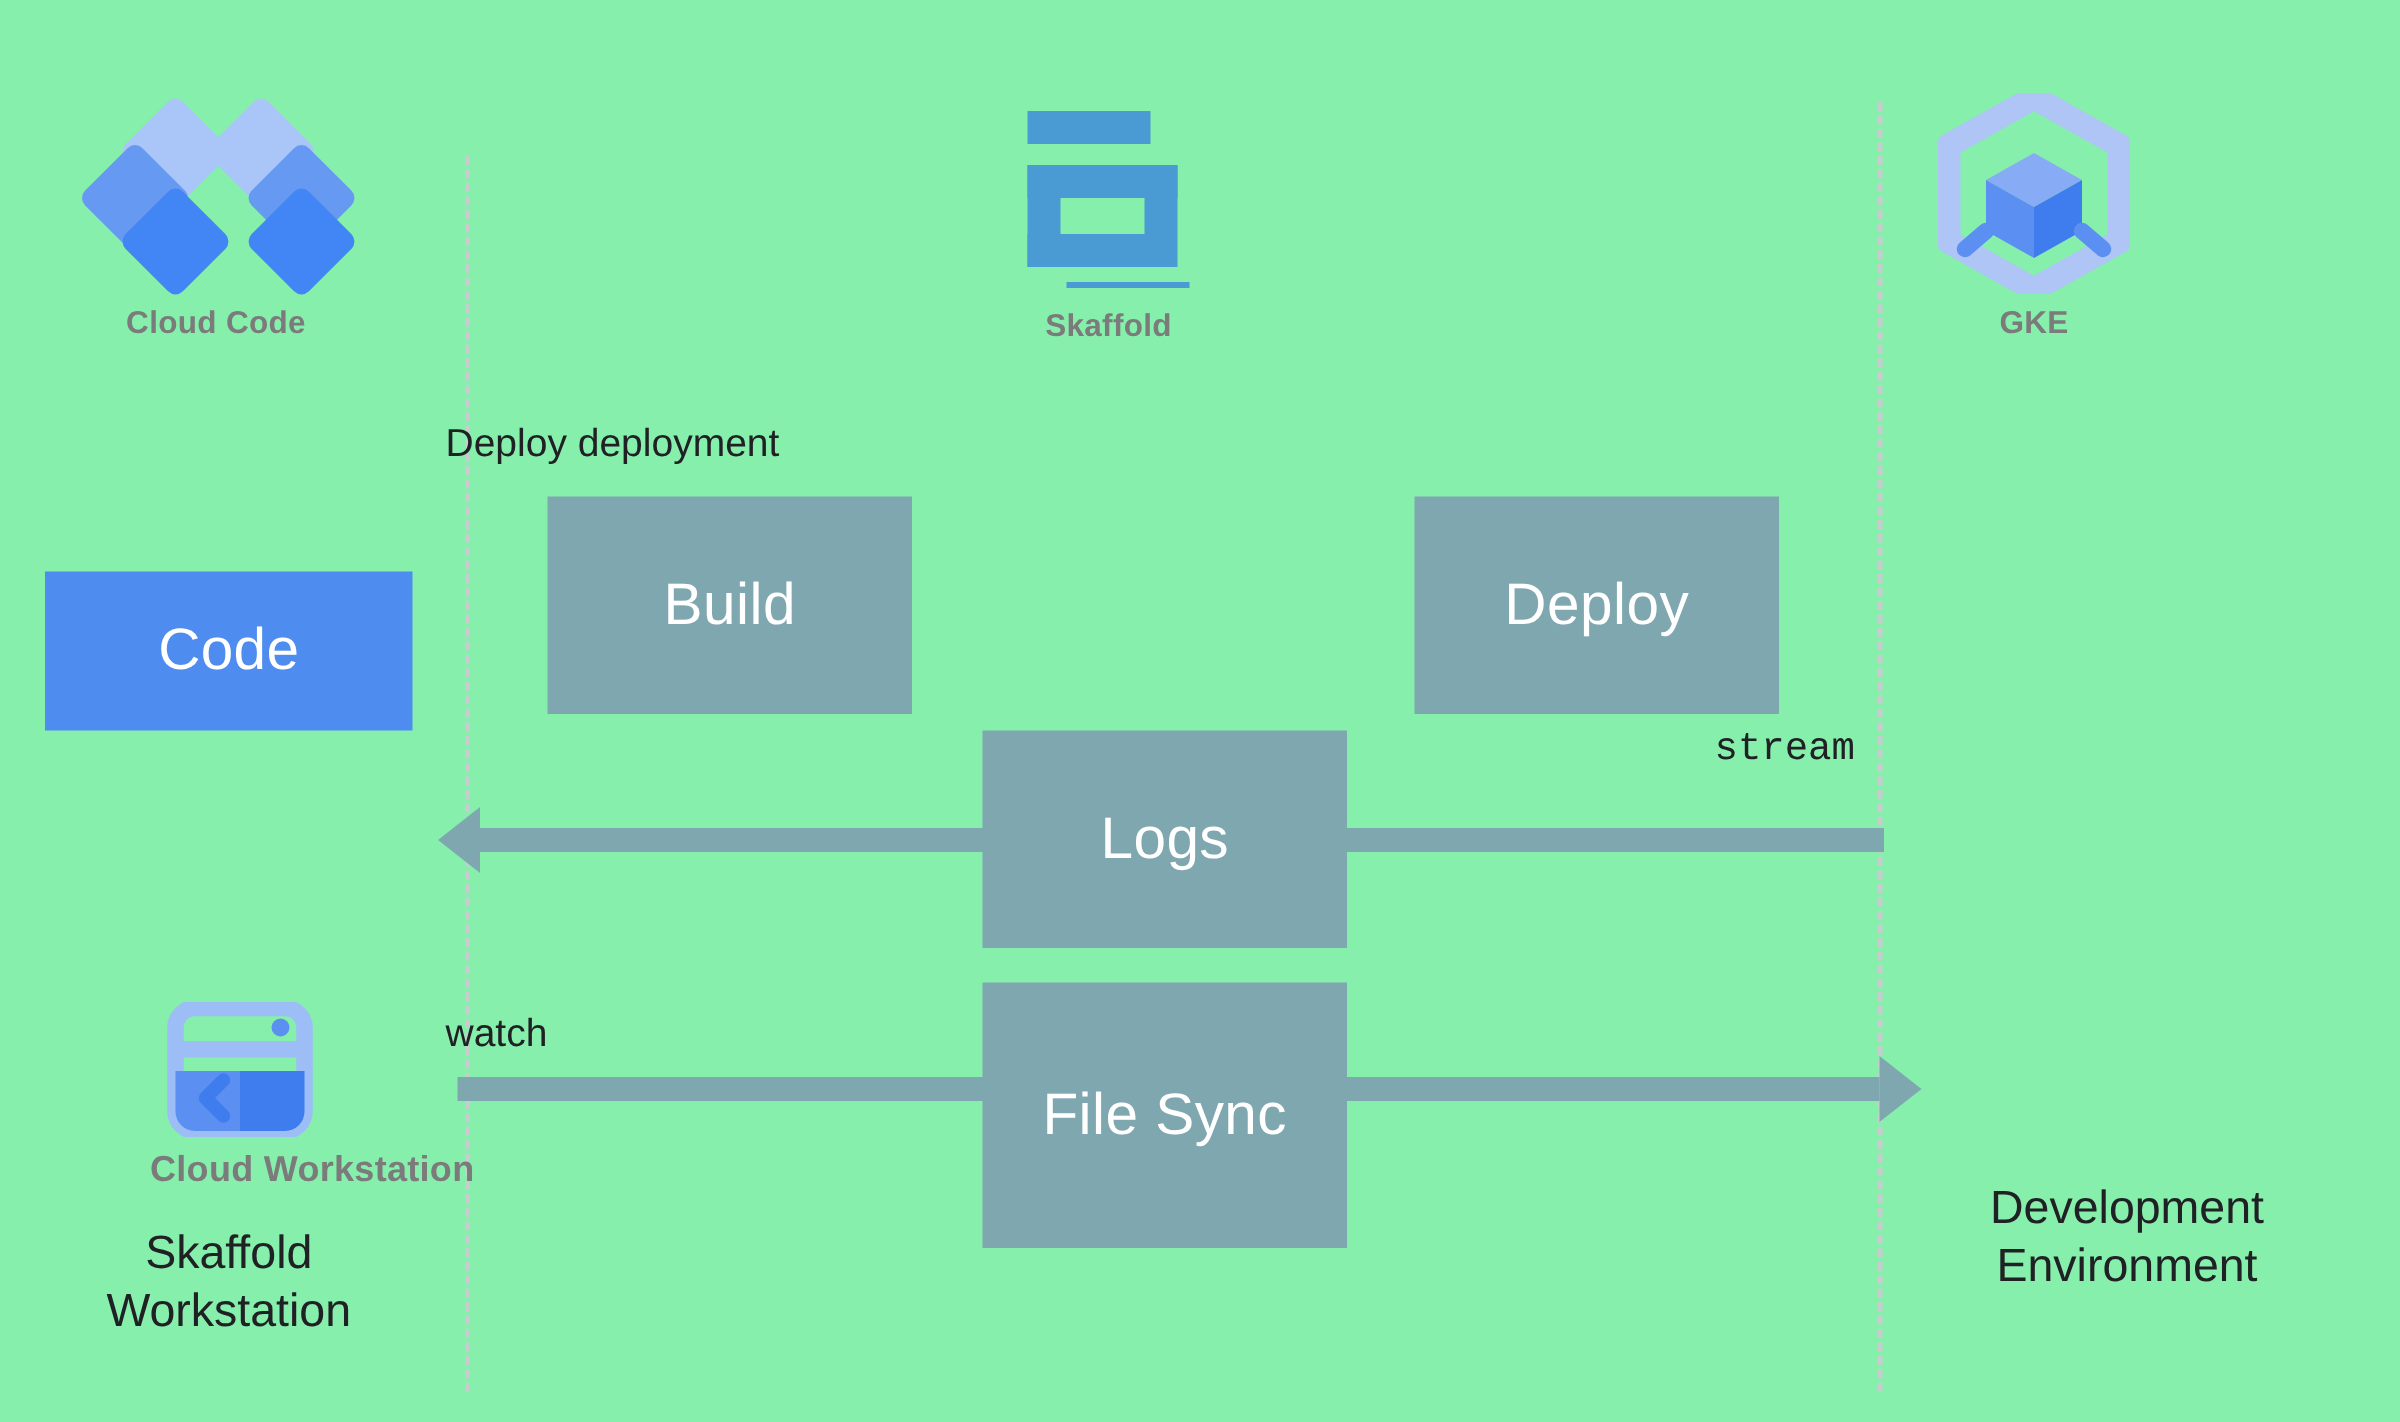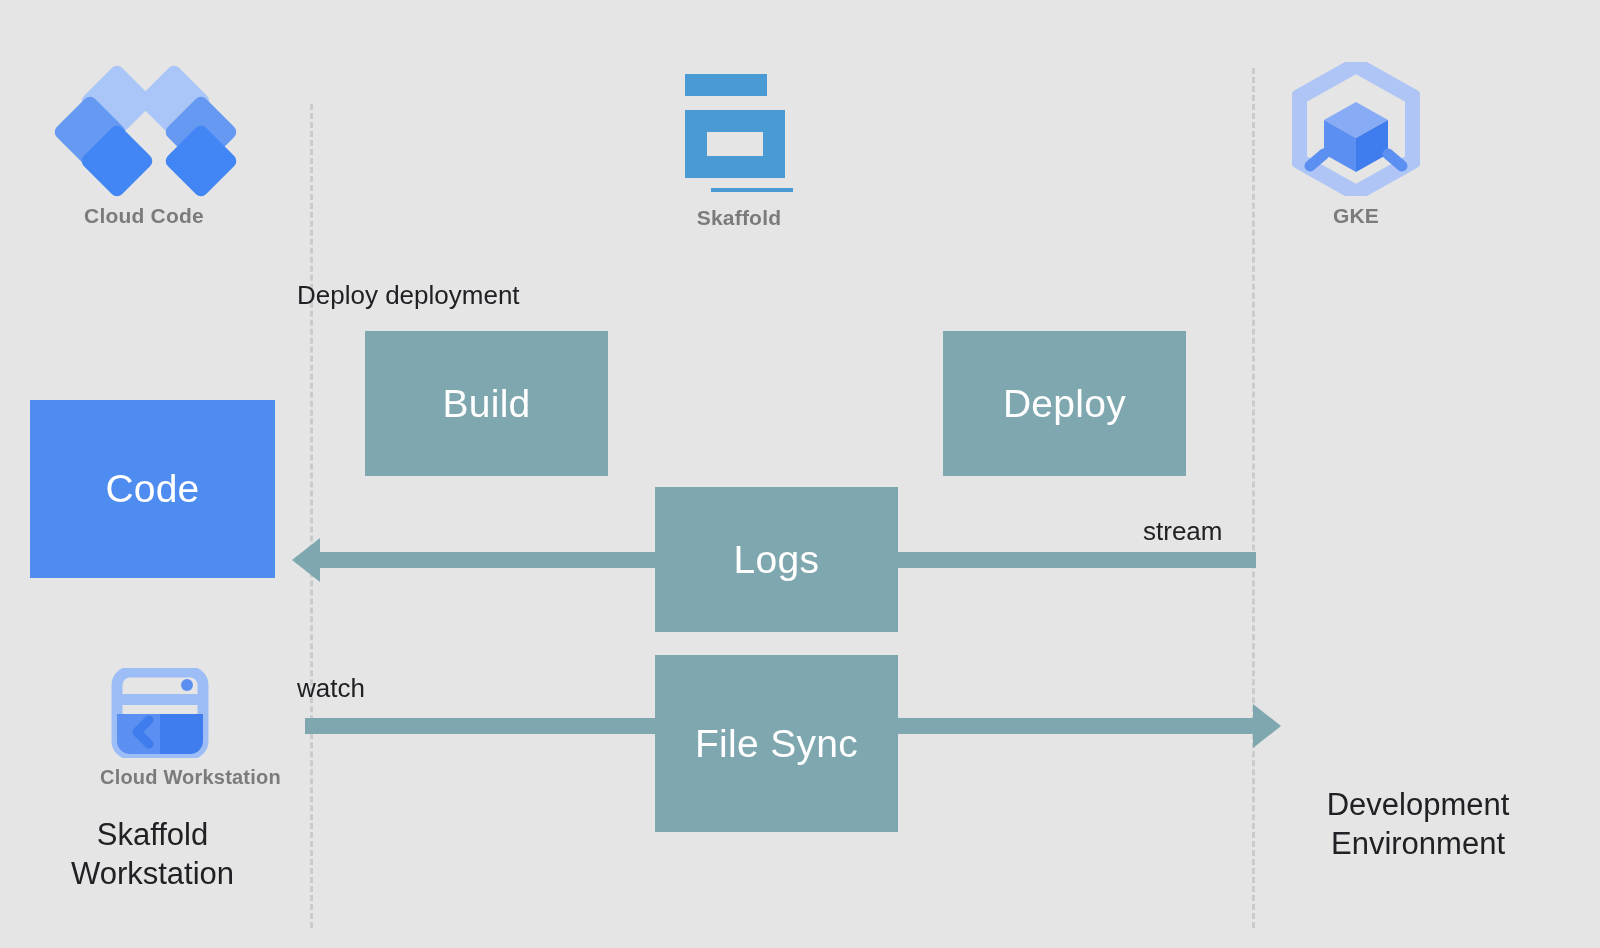--- a/index.html
+++ b/index.html
@@ -7,21 +7,21 @@
     padding: 0;
     background: #ffffff;
   }
   body {
     font-family: "Liberation Sans", sans-serif;
   }
   #canvas {
     position: relative;
     width: 1600px;
     height: 948px;
-    background: #e5e5e5;
+    background: #86efac;
     overflow: hidden;
   }
 
   
   .dashed-line {
     position: absolute;
     width: 0;
     border-left: 3px dashed #c8ccce;
   }
   #lane-left   { left: 310px; top: 104px; height: 824px; }
@@ -82,21 +82,21 @@
     display: flex;
     align-items: center;
     justify-content: center;
     text-align: center;
     color: #ffffff;
     font-size: 39px;
     line-height: 1.14;
     letter-spacing: .2px;
     z-index: 3;
   }
-  #box-code      { left: 30px;   top: 400px; width: 245px; height: 178px; }
+  #box-code      { left: 30px;   top: 381px; width: 245px; height: 106px; }
   #box-container { left: 1283px; top: 393px; width: 245px; height: 142px; }
 
   
   .arrow-shaft {
     position: absolute;
     height: 16px;
     background: #7fa7b0;
     z-index: 1;
   }
   .arrow-head {
@@ -121,21 +121,21 @@
 
   
   .flow-label {
     position: absolute;
     font-size: 26px;
     color: #202124;
     white-space: nowrap;
     z-index: 4;
   }
   #label-initial { left: 297px;  top: 280px; }
-  #label-stream  { left: 1143px; top: 516px; }
+  #label-stream  { left: 1143px; top: 484px; font-family: Liberation Mono, monospace; }
   #label-watch   { left: 297px;  top: 673px; }
 
   
   .env-caption {
     position: absolute;
     font-size: 31px;
     color: #202124;
     line-height: 1.26;
     text-align: center;
     white-space: pre-line;
@@ -212,21 +212,21 @@
       <svg width="98" height="90" viewBox="0 0 98 90" xmlns="http://www.w3.org/2000/svg">
         <rect x="6" y="4" width="86" height="82" rx="13" fill="none" stroke="#9dbdf7" stroke-width="11"></rect>
         <path d="M6 46 L6 73 a13 13 0 0 0 13 13 L49 86 L49 46 Z" fill="#5b8ff2"></path>
         <path d="M49 46 L92 46 L92 73 a13 13 0 0 1 -13 13 L49 86 Z" fill="#3f7ced"></path>
         <rect x="6" y="26" width="86" height="11" fill="#9dbdf7"></rect>
         <circle cx="76" cy="17" r="6" fill="#5b8ff2"></circle>
         <path d="M38 52 L26 64 L38 76" fill="none" stroke="#3f7ced" stroke-width="9" stroke-linecap="round" stroke-linejoin="round"></path>
         <path d="M60 52 L72 64 L60 76" fill="none" stroke="#3f7ced" stroke-width="9" stroke-linecap="round" stroke-linejoin="round"></path>
       </svg>
     </div>
-    <div class="logo-caption" style="margin-top:8px; font-size:20px;">Cloud Workstation</div>
+    <div class="logo-caption" style="margin-top:8px; font-size:24px;">Cloud Workstation</div>
   </div>
 
   <div class="env-caption" id="caption-dev">Skaffold
 Workstation</div>
   <div class="env-caption" id="caption-env">Development
 Environment</div>
 
 </div>
 
 </body></html>

